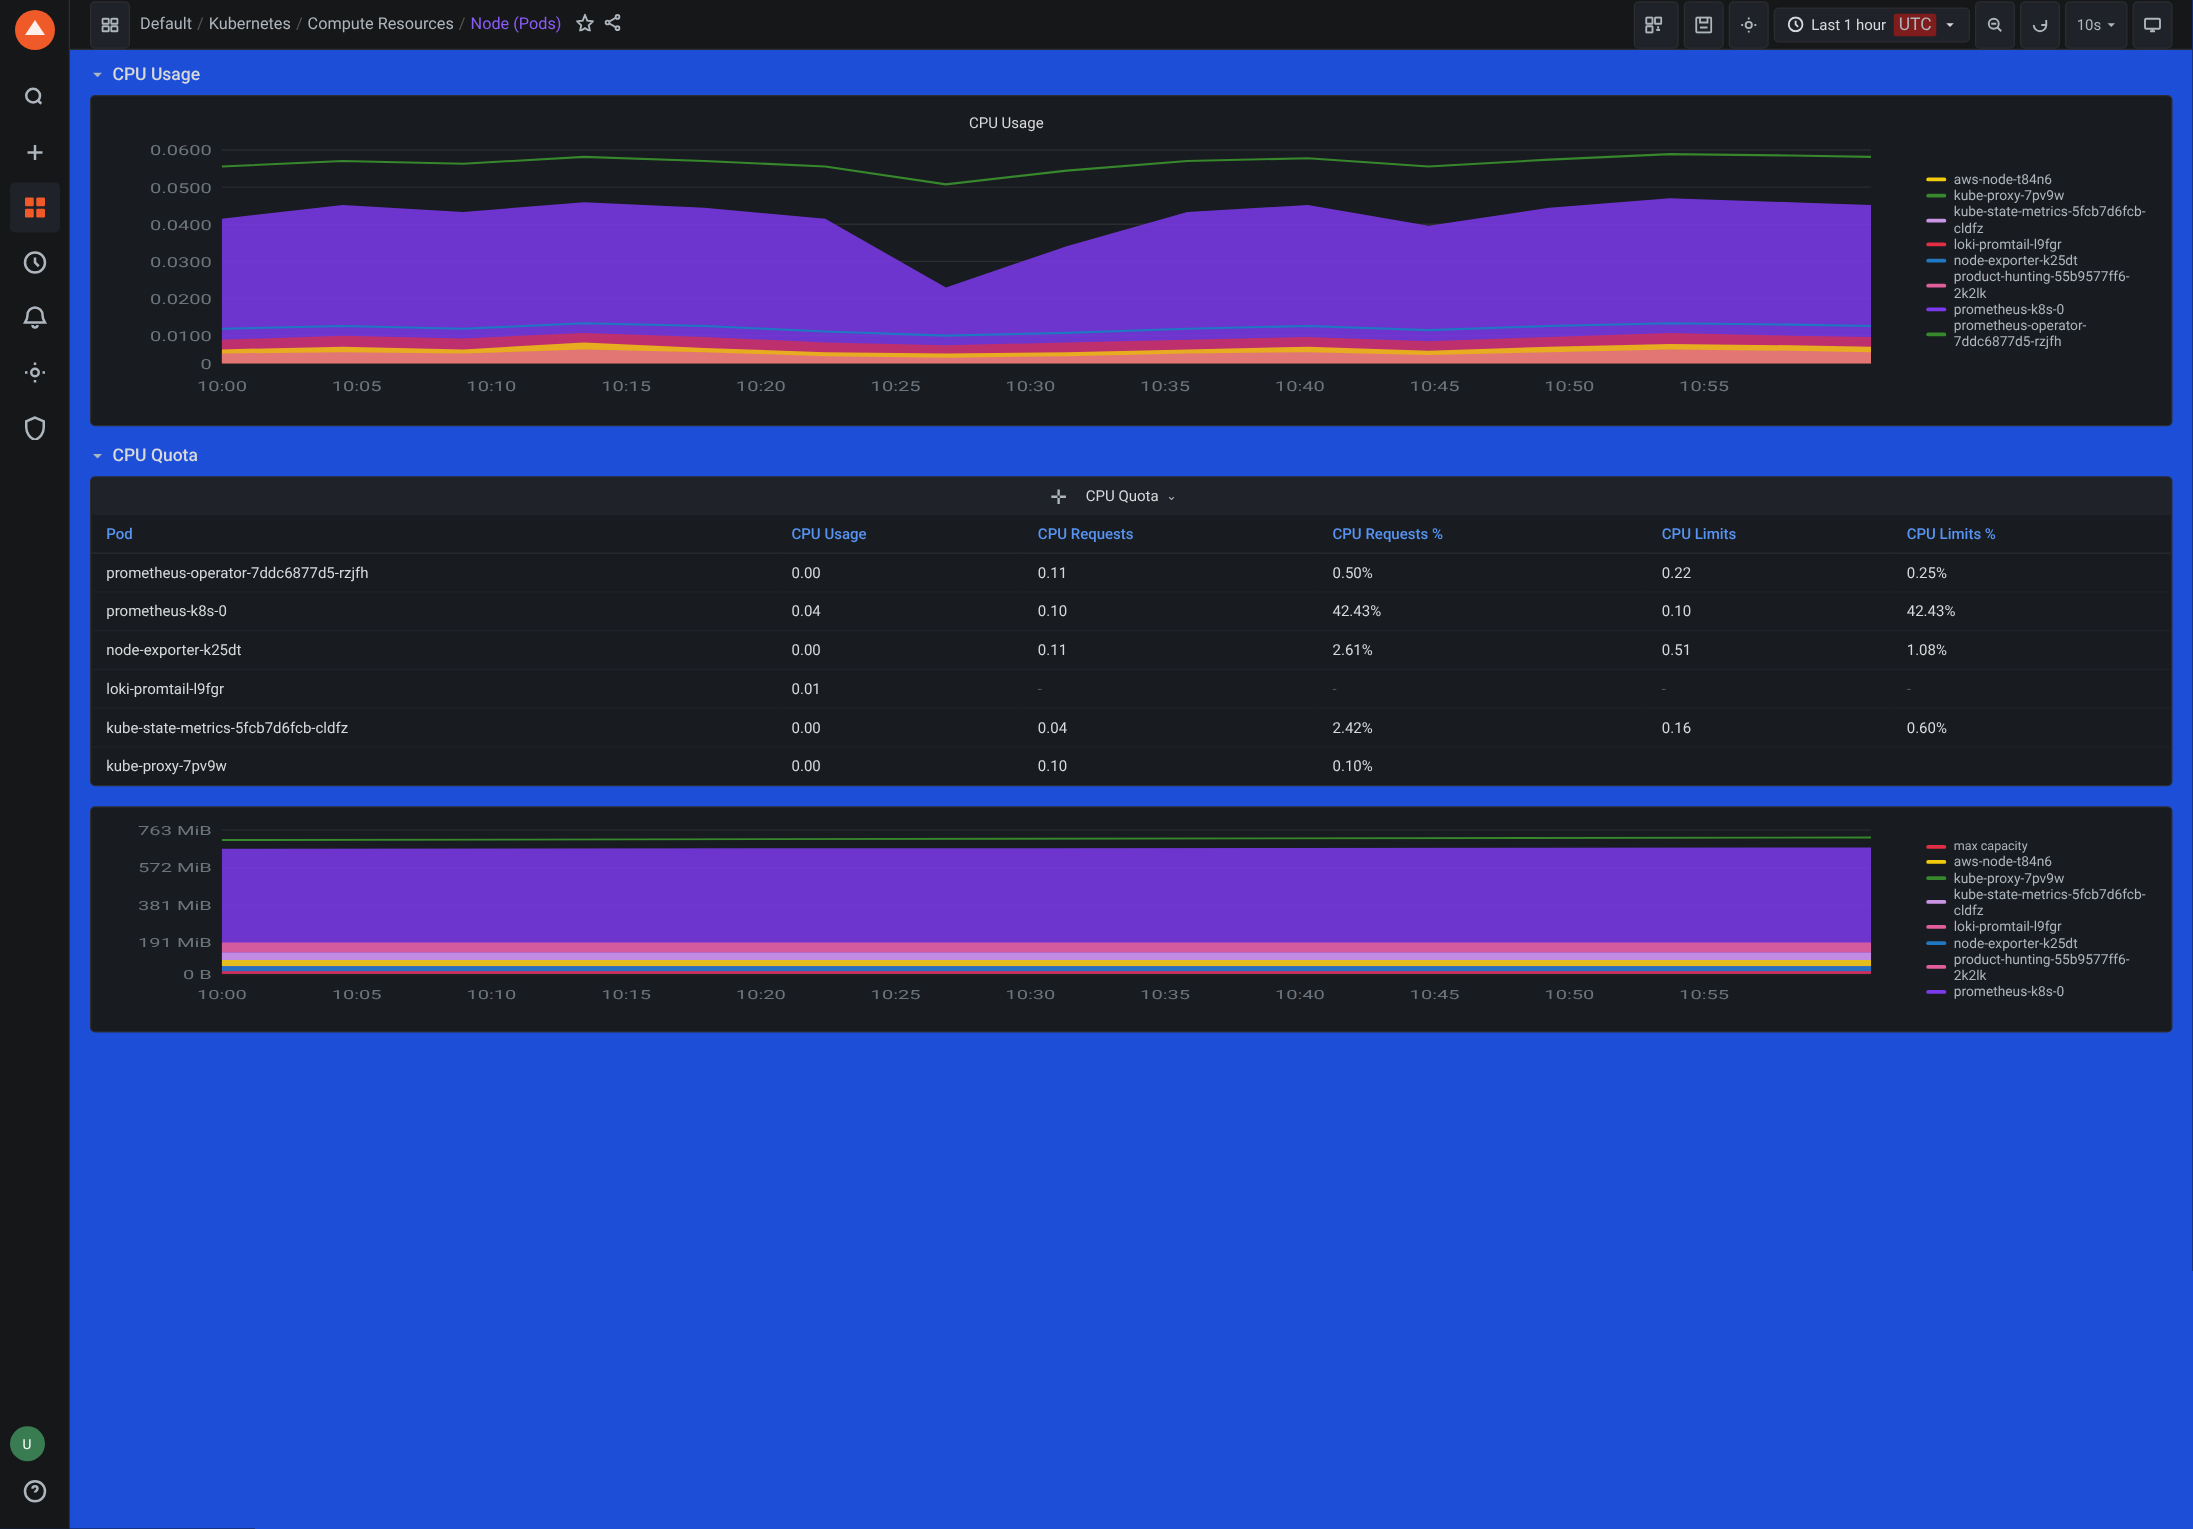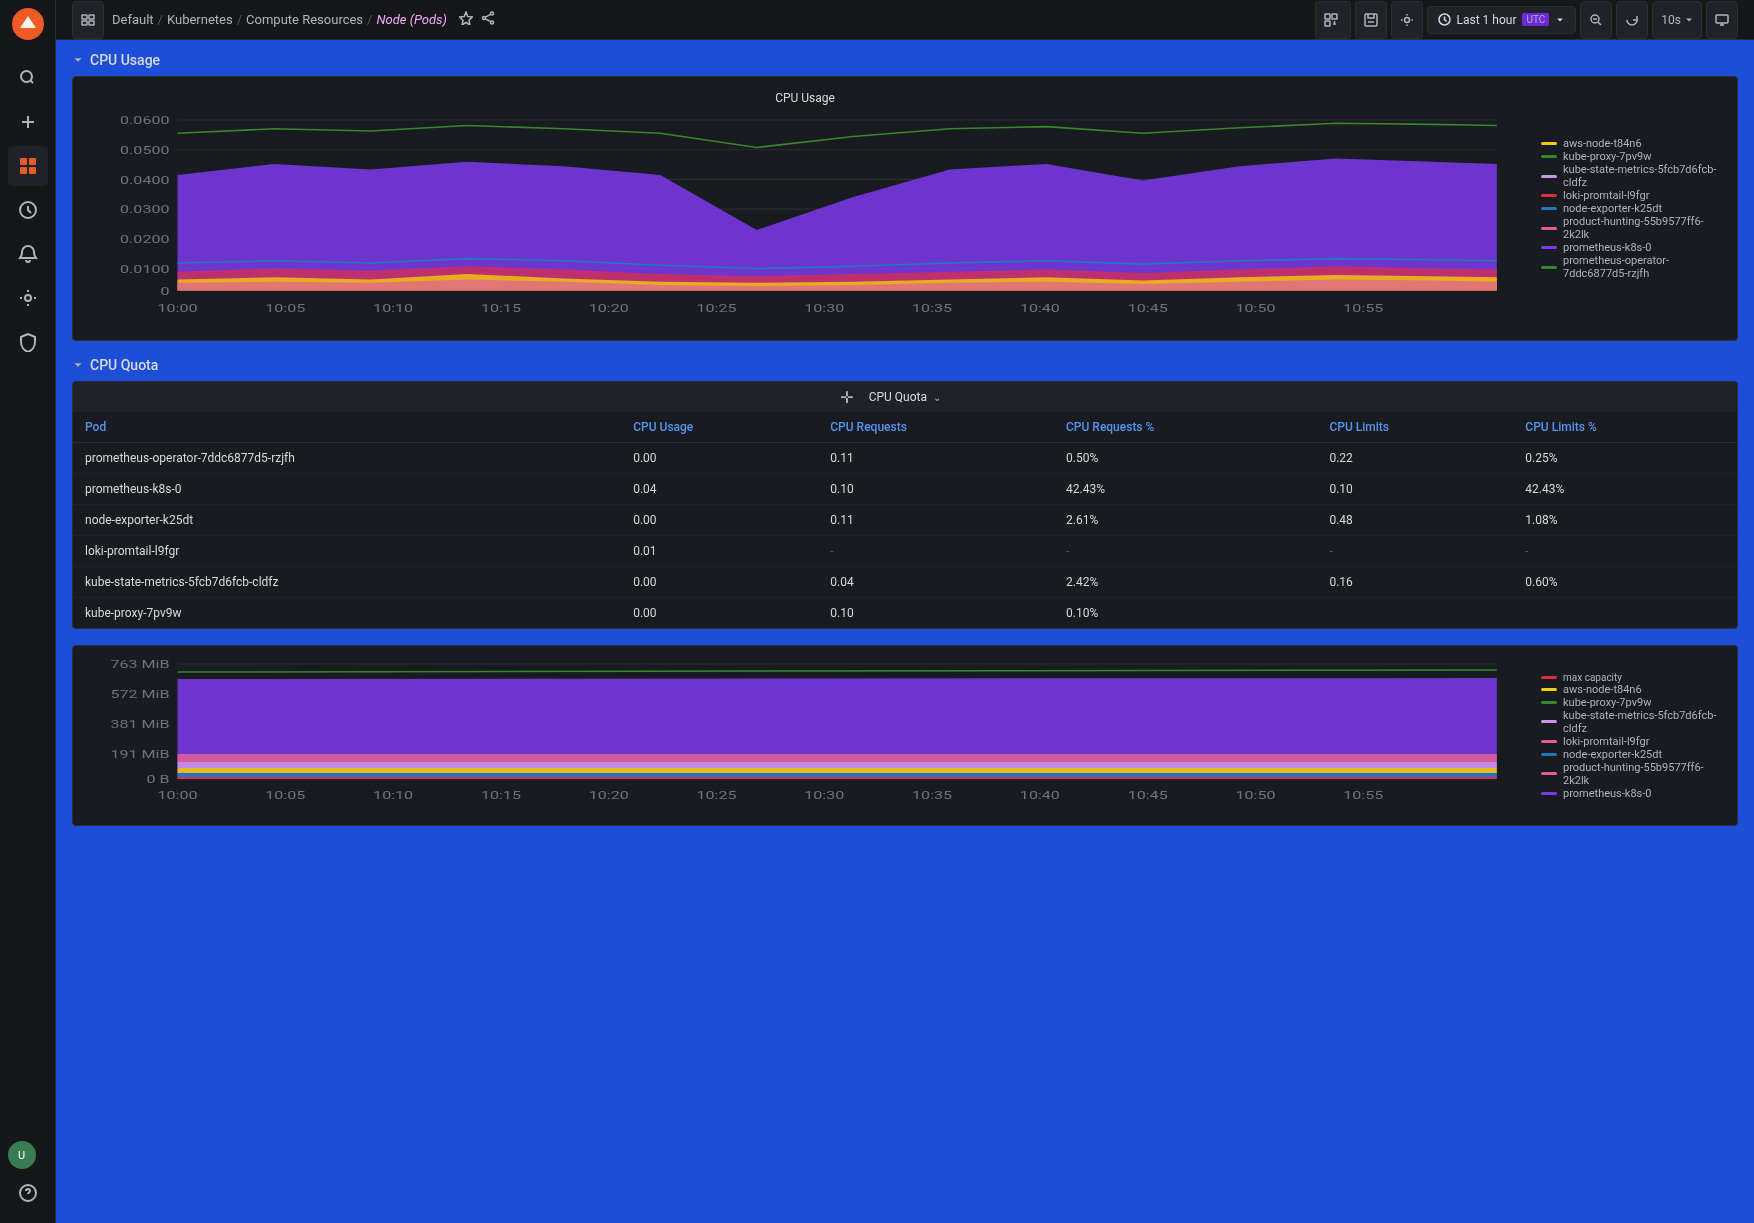--- a/index.html
+++ b/index.html
@@ -87,21 +87,21 @@
       flex-shrink: 0;
     }
     .topnav-breadcrumb {
       display: flex;
       align-items: center;
       gap: 4px;
       font-size: 13px;
       color: #adb5bd;
     }
     .topnav-breadcrumb .separator { color: #555; }
-    .topnav-breadcrumb .current { color: #f0abfc; font-style: italic; }
+    .topnav-breadcrumb .current { color: #8b5cf6; }
     .topnav-icons {
       display: flex;
       align-items: center;
       gap: 4px;
       margin-left: auto;
     }
     .nav-btn {
       height: 15px;
       padding: 18px 8px;
       background: #1f2228;
@@ -122,24 +122,24 @@
       padding: 0 10px;
       color: #d8d9da;
       display: flex;
       align-items: center;
       gap: 6px;
       cursor: pointer;
       font-size: 12px;
       text-align: right;
     }
     .utc-badge {
-      background: #6d28d9;
+      background: #7f1d1d;
       border-radius: 2px;
       padding: 1px 4px;
-      font-size: 10px;
+      font-size: 14px;
       color: #adb5bd;
     }
 
     
     .content {
       flex: 1;
       overflow-y: auto;
       padding: 12px 16px;
       background: #1d4ed8;
     }
@@ -569,21 +569,21 @@
                 <td>0.10</td>
                 <td>42.43%</td>
                 <td>0.10</td>
                 <td>42.43%</td>
               </tr>
               <tr>
                 <td>node-exporter-k25dt</td>
                 <td>0.00</td>
                 <td>0.11</td>
                 <td>2.61%</td>
-                <td>0.48</td>
+                <td>0.51</td>
                 <td>1.08%</td>
               </tr>
               <tr>
                 <td>loki-promtail-l9fgr</td>
                 <td>0.01</td>
                 <td><span class="dash-value">-</span></td>
                 <td><span class="dash-value">-</span></td>
                 <td><span class="dash-value">-</span></td>
                 <td><span class="dash-value">-</span></td>
               </tr>

